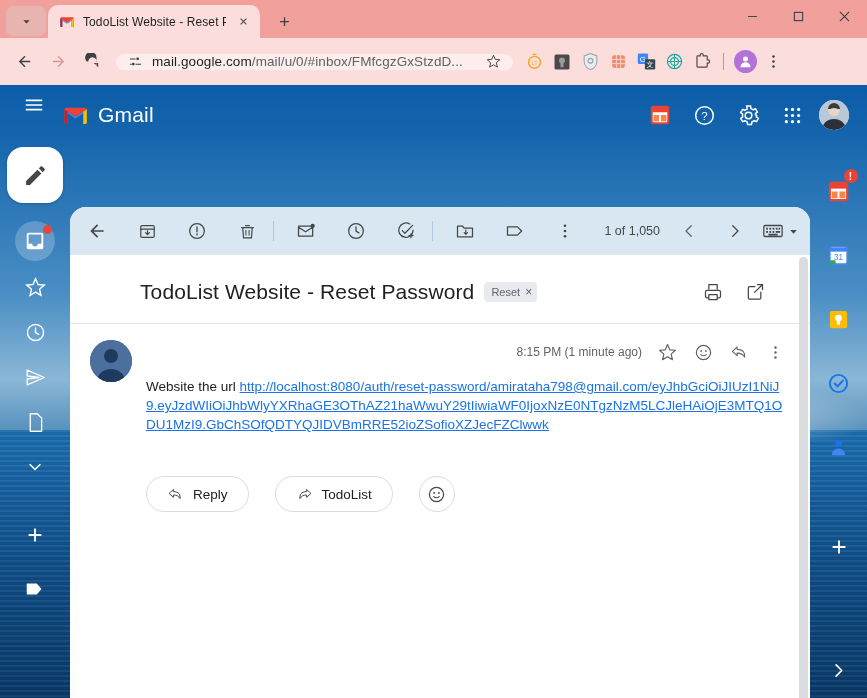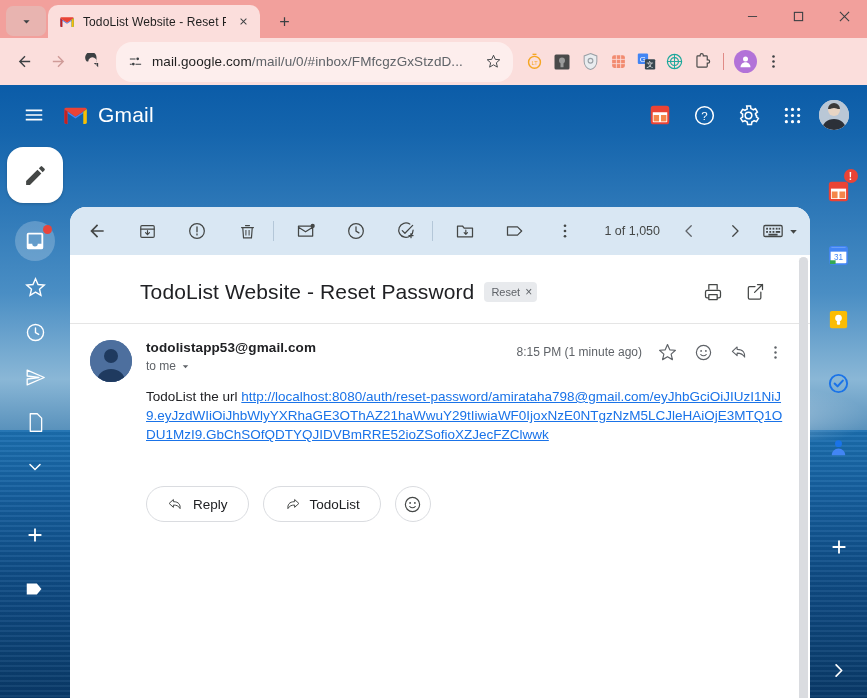--- a/index.html
+++ b/index.html
@@ -46,21 +46,21 @@
   }
   .winctl svg { width: 11px; height: 11px; }
 
   .toolbar {
     height: 47px; background: #fbdedc;
     display: flex; align-items: center; padding: 0 8px; gap: 2px;
   }
   .nav-btn { width: 32px; height: 32px; display:flex; align-items:center; justify-content:center; border-radius:50%; }
   .nav-btn svg { width: 17px; height: 17px; }
   .omnibox {
-    flex: 1; height: 40px; background: #fdeeed; border-radius: 16px;
+    flex: 1; height: 16px; background: #fdeeed; border-radius: 16px;
     display: flex; align-items: center; padding: 0 8px 0 6px;
     margin: 0 6px; max-width: 397px;
   }
   .omni-icon { width: 26px; height: 26px; border-radius:50%; display:flex; align-items:center; justify-content:center; }
   .omni-icon svg { width: 15px; height: 15px; }
   .omni-url { flex: 1; font-size: 13.5px; color: #5f6368; white-space: nowrap; overflow: hidden; padding-left: 4px; letter-spacing: .1px;}
   .omni-url b { color: #1f1f1f; font-weight: 400; }
   .omni-star { width: 24px; height: 24px; display:flex; align-items:center; justify-content:center; }
   .omni-star svg { width: 15px; height: 15px; }
   .ext-row { display: flex; align-items: center; gap: 2px; }
@@ -80,21 +80,21 @@
   .sea {
     position:absolute; left:0; right:0; top:345px; bottom:0;
     background: repeating-linear-gradient(180deg, rgba(255,255,255,.05) 0 2px, rgba(0,0,0,.05) 2px 5px),
                 linear-gradient(180deg,#1b6fb0 0%,#155e9d 25%,#0f4c85 55%,#0a3a69 100%);
   }
   .cloud1 { position:absolute; left:150px; top:250px; width:260px;height:40px;
     background:radial-gradient(ellipse at 50% 60%, rgba(255,255,255,.42), rgba(255,255,255,0) 70%); }
   .cloud2 { position:absolute; left:640px; top:300px; width:230px;height:55px;
     background:radial-gradient(ellipse at 50% 60%, rgba(255,255,255,.38), rgba(255,255,255,0) 70%); }
 
-  .g-header { height: 60px; display: flex; align-items: center; padding: 0 14px; position: relative; z-index: 3; }
+  .g-header { height: 60px; display: flex; padding: 0 14px; position: relative; z-index: 3; }
   .g-burger { width: 40px; height: 40px; display:flex;align-items:center;justify-content:center;}
   .g-logo { display:flex; align-items:center; gap:9px; margin-left: 8px; }
   .g-logo-text { color:#fff; font-size:21px; letter-spacing:.2px; }
   .g-search {
     margin-left: 34px; width: 360px; height: 44px;
     background: rgba(255,255,255,.22); border-radius: 8px;
     display: flex; align-items: center; padding: 0 8px 0 14px;
   }
   .g-search-icon { width:24px;height:24px;display:flex;align-items:center;justify-content:center; }
   .g-search-ph { flex:1; color:#e8f0fa; font-size:15px; padding-left: 13px; }
@@ -159,21 +159,21 @@
   .sender { font-size:13.5px; color:#202124; font-weight:bold; letter-spacing:.1px; }
   .tome { font-size:12px; color:#5f6368; margin-top:4px; display:flex; align-items:center; gap:4px; }
   .msg-meta { margin-left:auto; display:flex; align-items:center; gap:14px; padding-top:1px;text-align:center; }
   .time { font-size:12px; color:#5f6368; white-space:nowrap; }
   .mm-btn { width:22px;height:22px;display:flex;align-items:center;justify-content:center; }
   .msg-text {
     margin-top: 14px; font-size: 13.5px; color: #202124; line-height: 19px;
     word-break: break-all;
   }
   .msg-text a { color: #1a73e8; text-decoration: underline; }
-  .actions { display:flex; gap:14px; padding: 42px 0 0 0; }
+  .actions { display:flex; gap:26px; padding: 42px 0 0 0; }
   .act-btn {
     height: 36px; border: 1px solid #dadce0; border-radius: 18px;
     display: flex; align-items: center; gap: 9px; padding: 0 20px;
     font-size: 13.5px; color: #202124; background: #fff;
   }
   .act-round {
     width: 36px; height: 36px; border: 1px solid #dadce0; border-radius: 50%;
     display: flex; align-items: center; justify-content: center; background:#fff;
   }
   .scrollbar {
@@ -619,29 +619,20 @@
       <div class="msg">
         <div class="msg-avatar">
           <svg viewBox="0 0 42 42" width="42" height="42">
               <rect width="42" height="42" fill="#4d6f9e"></rect>
               <circle cx="21" cy="16" r="7" fill="#1f3a5f"></circle>
               <path d="M7 42c0-8 6.3-13 14-13s14 5 14 13z" fill="#1f3a5f"></path>
             </svg>
         </div>
         <div class="msg-main">
           <div class="msg-head">
-            <div>
-              <div class="sender">todolistapp53@gmail.com</div>
-              <div class="tome">
-                <span>to me</span>
-                <svg viewBox="0 0 24 24" width="11" height="11">
-                    <path d="M6 9l6 7 6-7z" fill="#5f6368"></path>
-                  </svg>
-              </div>
-            </div>
             <div class="msg-meta">
               <span class="time">8:15 PM (1 minute ago)</span>
               <span class="mm-btn">
                 <svg viewBox="0 0 24 24" width="19" height="19">
                     <path d="M12 17.3l-6.2 3.7 1.6-7L2 9.2l7.1-.6L12 2l2.9 6.6 7.1.6-5.4 4.8 1.6 7z" fill="none" stroke="#5f6368" stroke-width="1.5" stroke-linejoin="round"></path>
                   </svg>
               </span>
               <span class="mm-btn">
                 <svg viewBox="0 0 24 24" width="19" height="19">
                     <circle cx="12" cy="12" r="9" fill="none" stroke="#5f6368" stroke-width="1.5"></circle>
@@ -659,21 +650,21 @@
                 <svg viewBox="0 0 24 24" width="17" height="17">
                     <circle cx="12" cy="5" r="1.7" fill="#5f6368"></circle>
                     <circle cx="12" cy="12" r="1.7" fill="#5f6368"></circle>
                     <circle cx="12" cy="19" r="1.7" fill="#5f6368"></circle>
                   </svg>
               </span>
             </div>
           </div>
 
           <div class="msg-text">
-            <span>TodoList the url </span><a href="#">http://localhost:8080/auth/reset-password/amirataha798@gmail.com/eyJhbGciOiJIUzI1NiJ9.eyJzdWIiOiJhbWlyYXRhaGE3OThAZ21haWwuY29tIiwiaWF0IjoxNzE0NTgzNzM5LCJleHAiOjE3MTQ1ODU1MzI9.GbChSOfQDTYQJIDVBmRRE52ioZSofioXZJecFZClwwk</a>
+            <span>Website the url </span><a href="#">http://localhost:8080/auth/reset-password/amirataha798@gmail.com/eyJhbGciOiJIUzI1NiJ9.eyJzdWIiOiJhbWlyYXRhaGE3OThAZ21haWwuY29tIiwiaWF0IjoxNzE0NTgzNzM5LCJleHAiOjE3MTQ1ODU1MzI9.GbChSOfQDTYQJIDVBmRRE52ioZSofioXZJecFZClwwk</a>
           </div>
 
           <div class="actions">
             <button class="act-btn">
               <svg viewBox="0 0 24 24" width="17" height="17">
                   <path d="M9 8V5l-6 5.5L9 16v-3.2c4 0 7 .7 9.5 5 .5-5-1.5-9.8-9.5-9.8z" fill="none" stroke="#444746" stroke-width="1.4" stroke-linejoin="round"></path>
                 </svg>
               <span>Reply</span>
             </button>
             <button class="act-btn">

